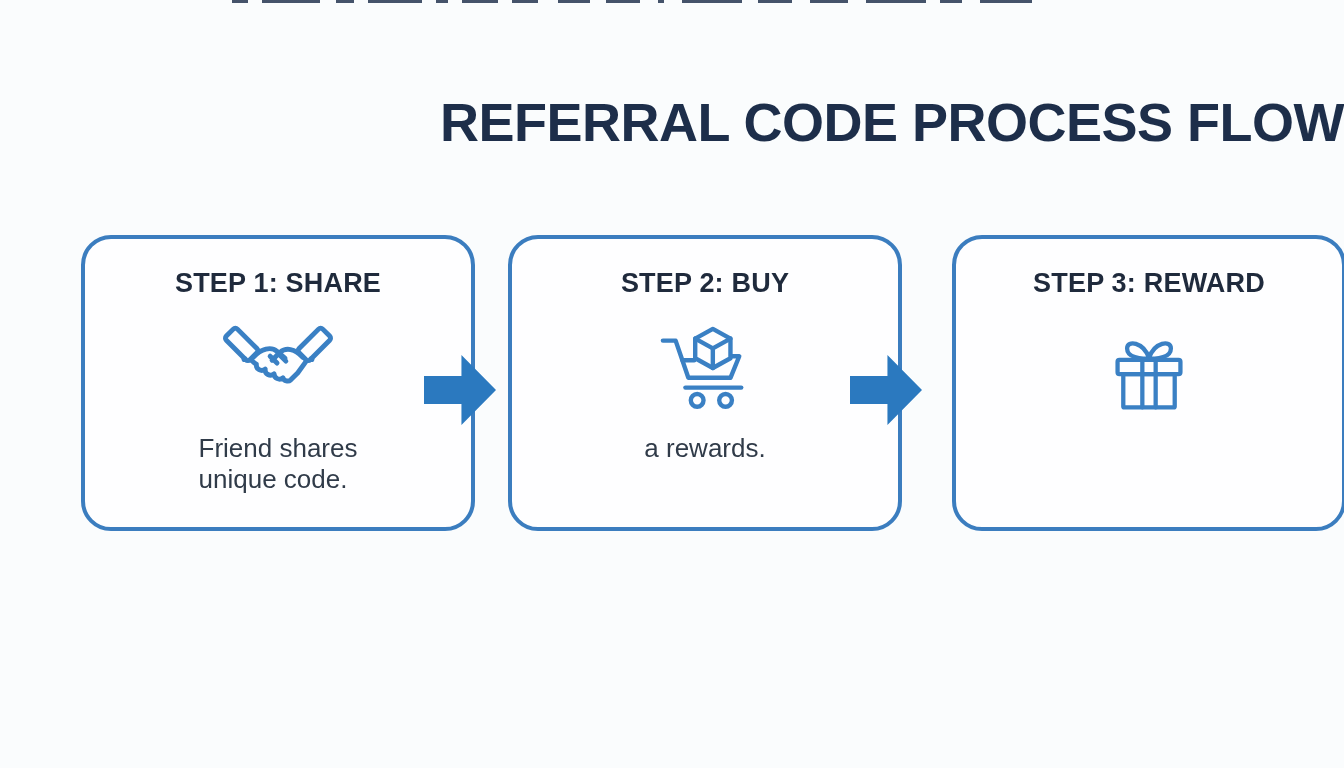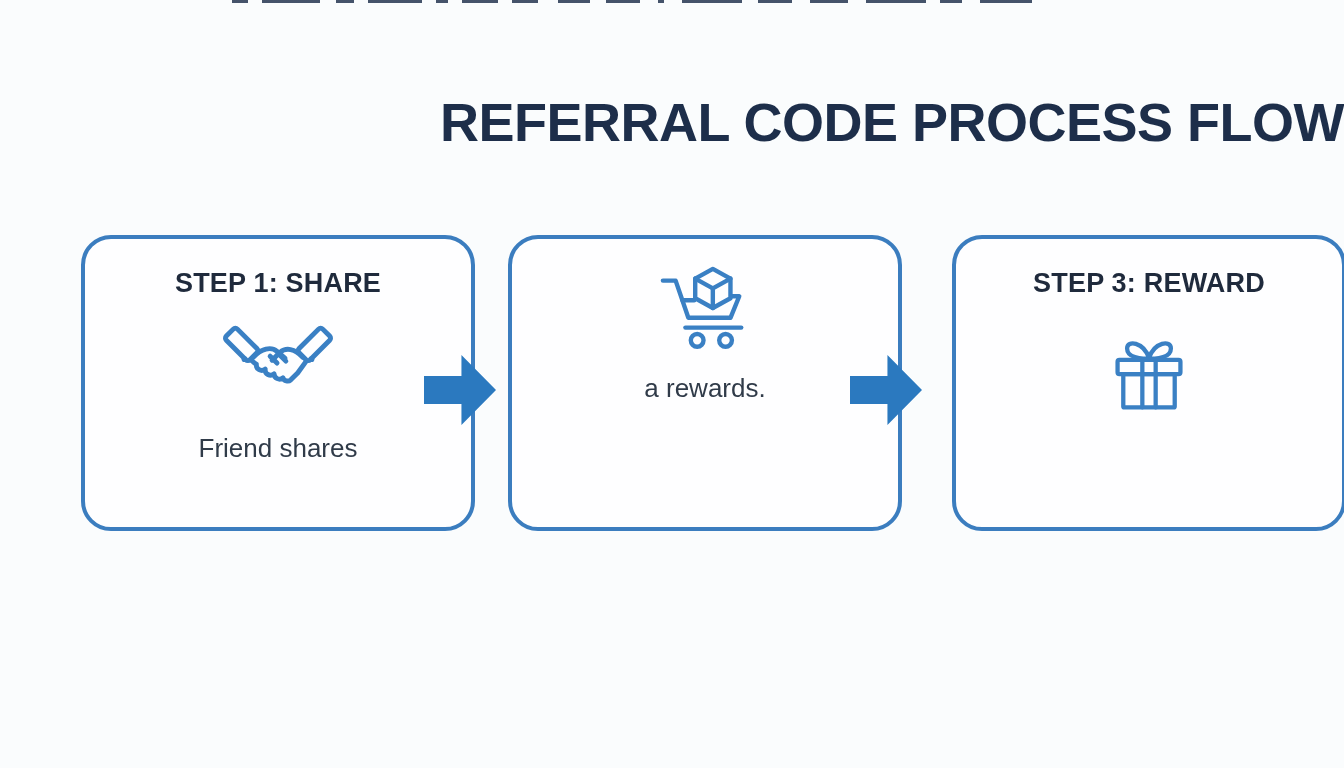--- a/index.html
+++ b/index.html
@@ -90,26 +90,28 @@
           <path d="M33 37 C35 39 36 40 38 41 a5.5 5.5 0 0 0 9 5 a5.5 5.5 0 0 0 9 5 a5.5 5.5 0 0 0 9 4 a5 5 0 0 0 8 2 L80 50 L88 39"></path>
           <path d="M52 33 L59 40"></path>
           <path d="M61 31 L68 38"></path>
         </g>
         <circle class="dot" cx="26" cy="36" r="3"></circle>
         <circle class="dot" cx="94" cy="36" r="3"></circle>
       </svg>
     </div>
     <div class="step-desc">
       <div>Friend shares</div>
+      <div>unique code.</div>
     </div>
   </div>
 
   <div class="flow-arrow arrow-1"></div>
 
   <div class="step-box box-2">
+    <div class="step-heading">STEP 2: BUY</div>
     <div class="step-icon">
       <svg class="icon-svg" width="94" height="88" viewBox="0 0 96 88">
         <g stroke-width="4.5" stroke-linecap="round" stroke-linejoin="round">
           <path d="M5 15 H18 L31 53 H74 L83 31 H75"></path>
           <path d="M25 35 H37"></path>
           <path d="M56 3 L74 13 V33 L56 43 L38 33 V13 Z"></path>
           <path d="M38 13 L56 23 L74 13"></path>
           <path d="M56 23 V43"></path>
           <path d="M28 63 H85"></path>
           <circle cx="40" cy="76" r="6.5"></circle>

